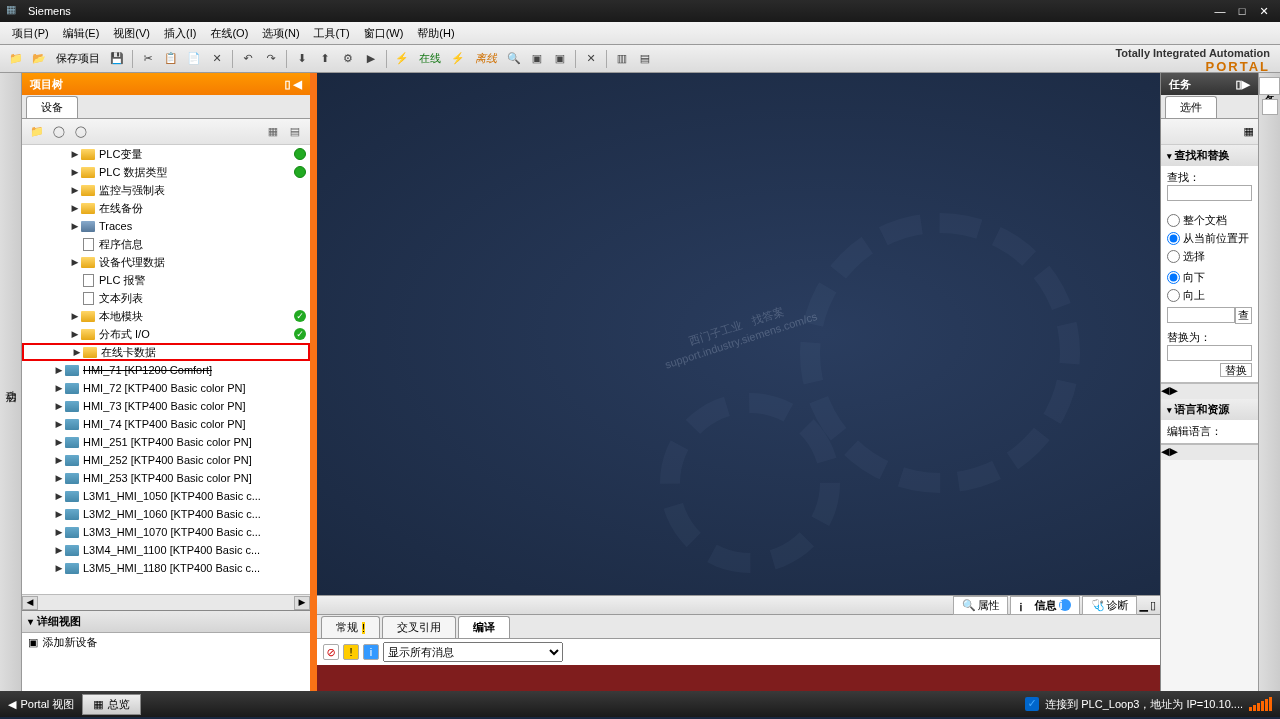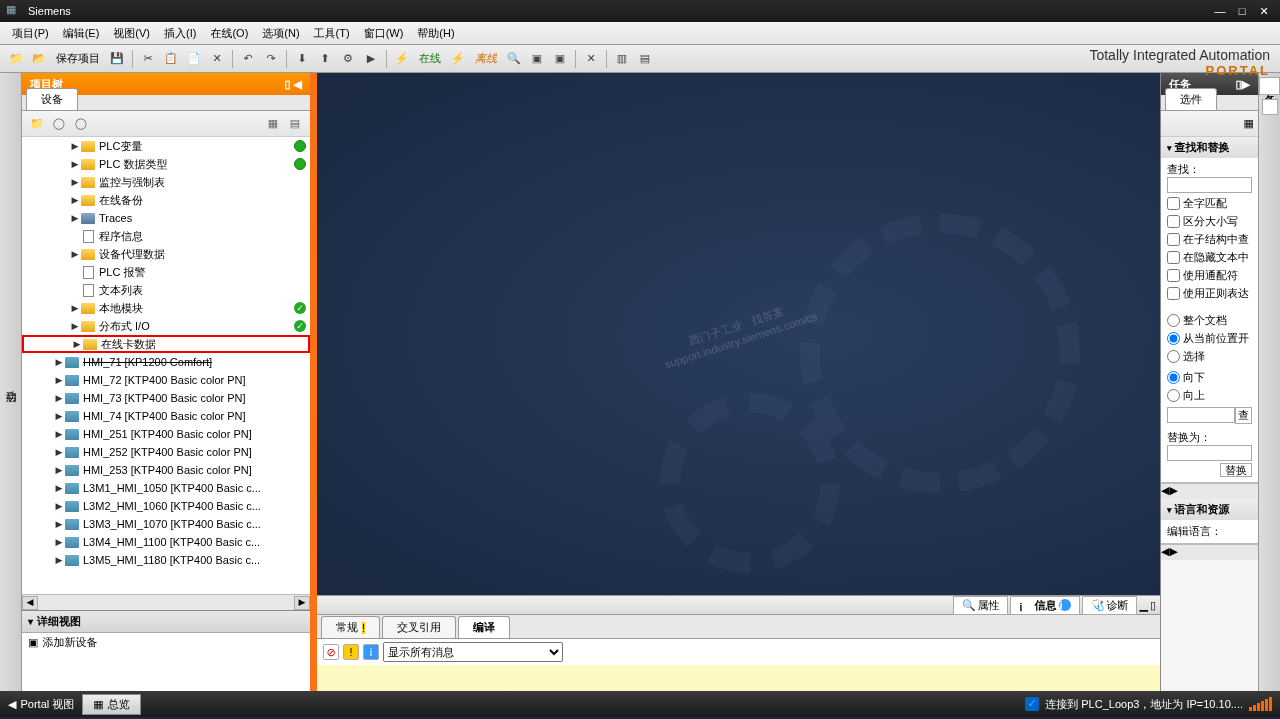--- a/index.html
+++ b/index.html
@@ -10,28 +10,28 @@
 .titlebar .wctrl span { width: 20px; text-align: center; cursor: pointer; }
 .menubar { height: 23px; background: linear-gradient(#f5f5f5, #e5e5e5); display: flex; align-items: center; padding: 0 6px; gap: 2px; border-bottom: 1px solid #999; }
 .menubar .mitem { padding: 2px 6px; cursor: pointer; }
 .toolbar { height: 28px; background: linear-gradient(#f0f0f0, #dcdcdc); display: flex; align-items: center; padding: 0 6px; gap: 3px; border-bottom: 1px solid #999; position: relative; }
 .toolbar .tbtn { width: 20px; height: 20px; display: flex; align-items: center; justify-content: center; cursor: pointer; border-radius: 2px; color: #444; }
 .toolbar .tsep { width: 1px; height: 18px; background: #aaa; margin: 0 2px; }
 .toolbar .ttext { padding: 0 4px; cursor: pointer; }
 .toolbar .online { color: #1a7a1a; }
 .toolbar .offline { color: #d07000; font-style: italic; }
 .brand { position: absolute; right: 10px; top: 2px; text-align: right; }
-.brand .b1 { font-weight: normal; color: #333; font-size: 14px; }
+.brand .b1 { font-weight: bold; color: #333; font-size: 11px; }
 .brand .b2 { font-weight: bold; color: #d07000; font-size: 13px; letter-spacing: 2px; }
 .workspace { display: flex; height: 618px; }
 .leftstrip { width: 22px; background: linear-gradient(90deg,#ddd,#ccc); display:flex; align-items:center; justify-content:center; writing-mode: vertical-rl; border-right:1px solid #999;}
 .projtree { width: 295px; background: #0f766e; display: flex; flex-direction: column; border-right: 7px solid #f97316; }
 .panel-hdr { height: 22px; background: linear-gradient(#ff9800, #f57c00); color: #fff; font-weight: bold; display: flex; align-items: center; padding: 0 8px; }
 .panel-hdr .hctrls { margin-left: auto; display: flex; gap: 3px; }
-.tabrow { height: 16px; background: #e8e8e8; display: flex; align-items: flex-end; padding: 0 4px; border-bottom: 1px solid #999; }
+.tabrow { height: 24px; background: #e8e8e8; display: flex; align-items: flex-end; padding: 0 4px; border-bottom: 1px solid #999; }
 .tab { background: #fff; border: 1px solid #999; border-bottom: none; padding: 3px 14px; border-radius: 3px 3px 0 0; cursor: pointer; }
 .tree-tb { height: 26px; background: linear-gradient(#f5f5f5,#e5e5e5); display: flex; align-items: center; padding: 0 6px; gap: 4px; border-bottom:1px solid #ccc;}
 .tree-tb .ttbtn { width: 18px; height: 18px; cursor: pointer; display:flex; align-items:center; justify-content:center; color:#666;}
 .tree-tb .rght { margin-left: auto; display:flex; gap:4px;}
 .tree { flex: 1; overflow: auto; background: #fff; }
 .tnode { display: flex; align-items: center; height: 18px; cursor: pointer; position: relative; }
 .tnode .arrow { width: 10px; text-align: center; color: #333; font-size: 9px; }
 .tnode .ticon { width: 16px; height: 14px; margin-right: 3px; display:flex; align-items:center; justify-content:center; }
 .tnode .tlabel { white-space: nowrap; overflow: hidden; text-overflow: ellipsis; }
 .tnode .status { position: absolute; right: 4px; width: 12px; height: 12px; border-radius: 50%; }
@@ -52,21 +52,21 @@
 .dcol { background: linear-gradient(#eee,#ddd); border-bottom:1px solid #aaa; padding:2px 6px;}
 .drow { padding:2px 6px; display:flex; align-items:center; gap:4px; cursor:pointer;}
 .main { flex: 1; display: flex; flex-direction: column; background: #233352; position: relative; }
 .canvas { flex: 1; background: radial-gradient(ellipse at 60% 50%, #2a3d5f, #1a2840); position: relative; overflow:hidden;}
 .watermark { position: absolute; left: 50%; top: 50%; transform: translate(-50%,-50%) rotate(-18deg); color: rgba(200,210,230,0.25); font-size: 26px; text-align: center; line-height: 1.4; white-space:nowrap;}
 .gear { position:absolute; border: 20px dashed rgba(120,140,180,0.08); border-radius:50%;}
 .infobar { height: 20px; background: linear-gradient(#f0f0f0,#dcdcdc); display: flex; justify-content: flex-end; align-items: center; gap: 2px; padding: 0 4px; border-top:1px solid #999; border-bottom:1px solid #999;}
 .infotab { background: #fff; border: 1px solid #aaa; padding: 1px 8px; cursor: pointer; display:flex; align-items:center; gap:3px;}
 .infotab.active { font-weight: bold; }
 .infotab .iicn{width:12px;height:12px;display:inline-block;}
-.compile { height: 76px; background: #fef9c3; }
+.compile { height: 76px; background: #7f1d1d; }
 .ctabs { height: 24px; background: #e8e8e8; display: flex; align-items: flex-end; padding: 0 4px; gap: 2px; border-bottom:1px solid #999;}
 .ctab { background: #f5f5f5; border: 1px solid #999; border-bottom: none; padding: 3px 14px; border-radius: 3px 3px 0 0; cursor: pointer; display:flex; align-items:center; gap:4px;}
 .ctab.active { background: #fff; font-weight:bold;}
 .ctools { height: 26px; display: flex; align-items: center; padding: 0 6px; gap: 4px; background:#fff;}
 .ctools .cicn{width:16px;height:16px;border:1px solid #aaa;border-radius:2px;display:flex;align-items:center;justify-content:center;cursor:pointer;}
 .ctools select{font-size:11px; height:20px; width:180px;}
 .rightstrip{width:22px;background:linear-gradient(90deg,#ddd,#ccc);border-left:1px solid #999;display:flex;flex-direction:column;align-items:center;padding-top:4px;gap:4px;}
 .rightstrip .rtab{writing-mode:vertical-rl;padding:8px 2px;background:#fff;border:1px solid #aaa;cursor:pointer;}
 .taskpanel { width: 98px; background: #f5f5f5; border-left: 1px solid #888; display: flex; flex-direction: column; }
 .tp-hdr{height:22px;background:linear-gradient(#555,#333);color:#fff;font-weight:bold;display:flex;align-items:center;padding:0 8px;}
@@ -428,28 +428,20 @@
       <span class="ttbtn">▦</span>
     </div>
     <div class="tp-sec">
       <div class="tp-sec-h">
           <span class="chev">▾</span>
           <span>查找和替换</span>
         </div>
       <div class="tp-body">
         <div>查找：</div>
         <input type="text" style="">
-        <div id="findchk">
-            <label><input type="checkbox" style=""> 全字匹配</label>
-            <label><input type="checkbox" style=""> 区分大小写</label>
-            <label><input type="checkbox" style=""> 在子结构中查</label>
-            <label><input type="checkbox" style=""> 在隐藏文本中</label>
-            <label><input type="checkbox" style=""> 使用通配符</label>
-            <label><input type="checkbox" style=""> 使用正则表达</label>
-          </div>
         <div id="findradio" style="margin-top:12px;">
             <label><input type="radio" name="fs" style=""> 整个文档</label>
             <label><input type="radio" name="fs" checked="" style=""> 从当前位置开</label>
             <label><input type="radio" name="fs" style=""> 选择</label>
           </div>
         <div id="findchk2" style="margin-top:6px;">
             <label><input type="radio" name="fd" checked="" style=""> 向下</label>
             <label><input type="radio" name="fd" style=""> 向上</label>
           </div>
         <div style="display:flex;margin-top:4px;">

